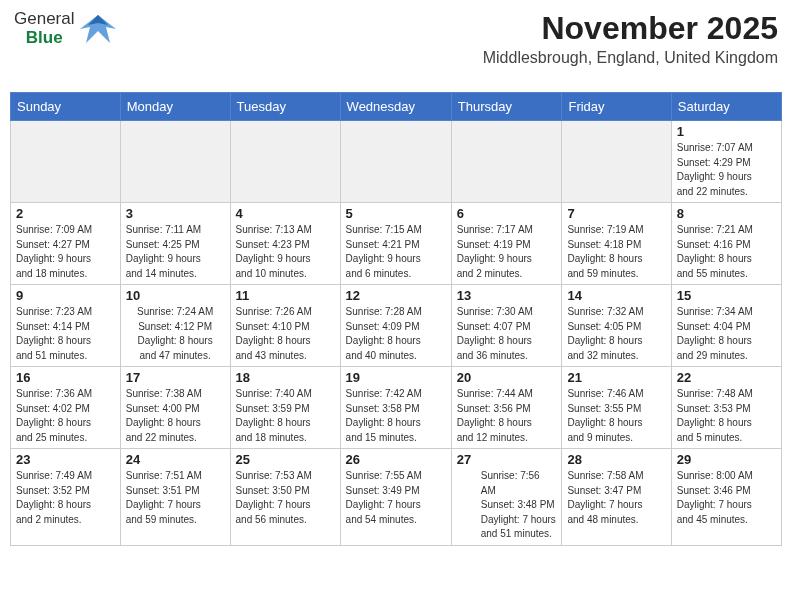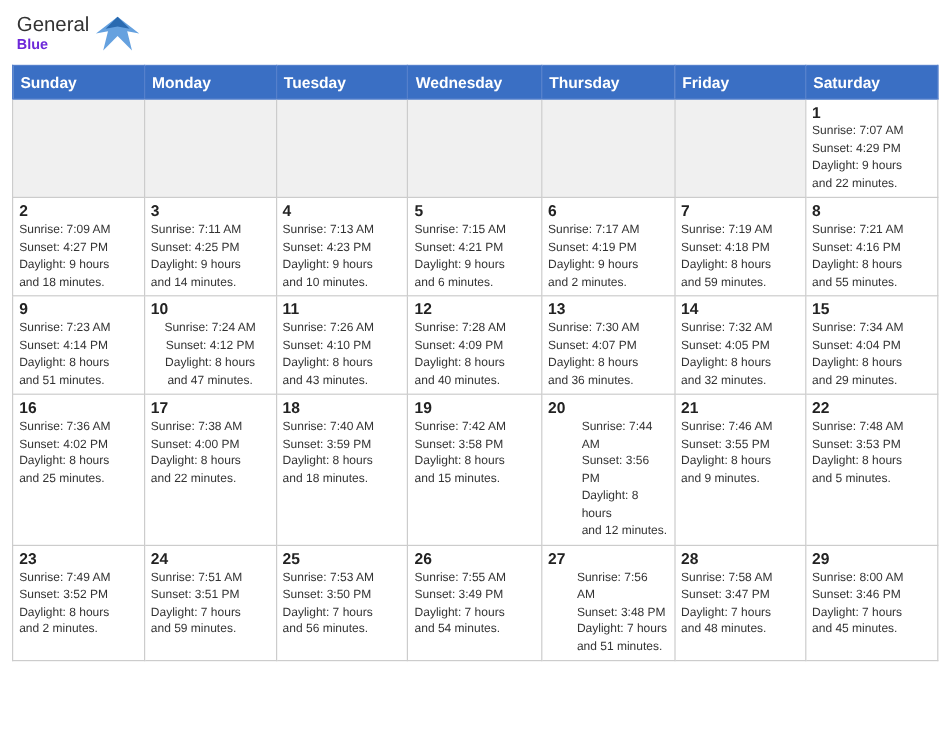--- a/index.html
+++ b/index.html
@@ -7,21 +7,21 @@
       font-family: Arial, sans-serif;
       background: #fff;
       width: 792px;
       min-height: 612px;
       padding: 10px;
     }
     .header-area {
       display: flex;
       justify-content: space-between;
       align-items: flex-start;
-      margin-bottom: 8px;
+      margin-bottom: 25px;
       padding: 0 4px;
     }
     .logo {
       display: flex;
       flex-direction: column;
       align-items: flex-start;
     }
     .title-area {
       text-align: right;
     }
@@ -37,21 +37,21 @@
     }
     .calendar {
       width: 100%;
       border-collapse: collapse;
       border: 1px solid #ccc;
     }
     .calendar th {
       background-color: #3a6fc4;
       color: #fff;
       font-size: 13px;
-      font-weight: bold;
+      font-weight: normal;
       text-align: left;
       padding: 6px 6px;
       border: 1px solid #5580cc;
     }
     .calendar td {
       vertical-align: top;
       border: 1px solid #ccc;
       padding: 3px 5px;
       width: 113px;
       min-height: 70px;
@@ -76,29 +76,31 @@
     }
   </style>
 </head>
 <body>
 
 <div class="header-area">
   <div class="logo">
     <div style="display:flex; align-items:center; gap:4px;">
       <div style="display:flex; flex-direction:column; line-height:1.1;">
         <span style="font-size:17px; color:#333;">General</span>
-        <span style="font-size:12px; font-weight:bold; color:#6d28d9;">Blue</span>
+        <span style="font-size:17px; font-weight:bold; color:#15803d;text-align:center;">Blue</span>
       </div>
       <svg width="40" height="36" viewBox="0 0 40 36">
         <polygon points="20,4 38,18 28,16 32,32 20,20 8,32 12,16 2,18" fill="#4a90d9" opacity="0.85"></polygon>
         <polygon points="20,4 30,14 20,12 10,14" fill="#2a6ab0"></polygon>
       </svg>
     </div>
   </div>
   <div class="title-area">
+    <div class="month-title">November 2025</div>
+    <div class="location">Middlesbrough, England, United Kingdom</div>
   </div>
 </div>
 
 <table class="calendar">
   <thead>
     <tr>
     <th>Sunday</th>
         <th>Monday</th>
         <th>Tuesday</th>
         <th>Wednesday</th>
@@ -249,21 +251,21 @@
         </td>
         <td>
           <span class="day-num">19</span>
           <div class="day-info" style="white-space: pre-line;">Sunrise: 7:42 AM
 Sunset: 3:58 PM
 Daylight: 8 hours
 and 15 minutes.</div>
         </td>
         <td>
           <span class="day-num">20</span>
-          <div class="day-info" style="white-space: pre-line; margin-left: 28px;">Sunrise: 7:44 AM
+          <div class="day-info" style="white-space: pre-line;">Sunrise: 7:44 AM
 Sunset: 3:56 PM
 Daylight: 8 hours
 and 12 minutes.</div>
         </td>
         <td>
           <span class="day-num">21</span>
           <div class="day-info" style="white-space: pre-line;">Sunrise: 7:46 AM
 Sunset: 3:55 PM
 Daylight: 8 hours
 and 9 minutes.</div>

